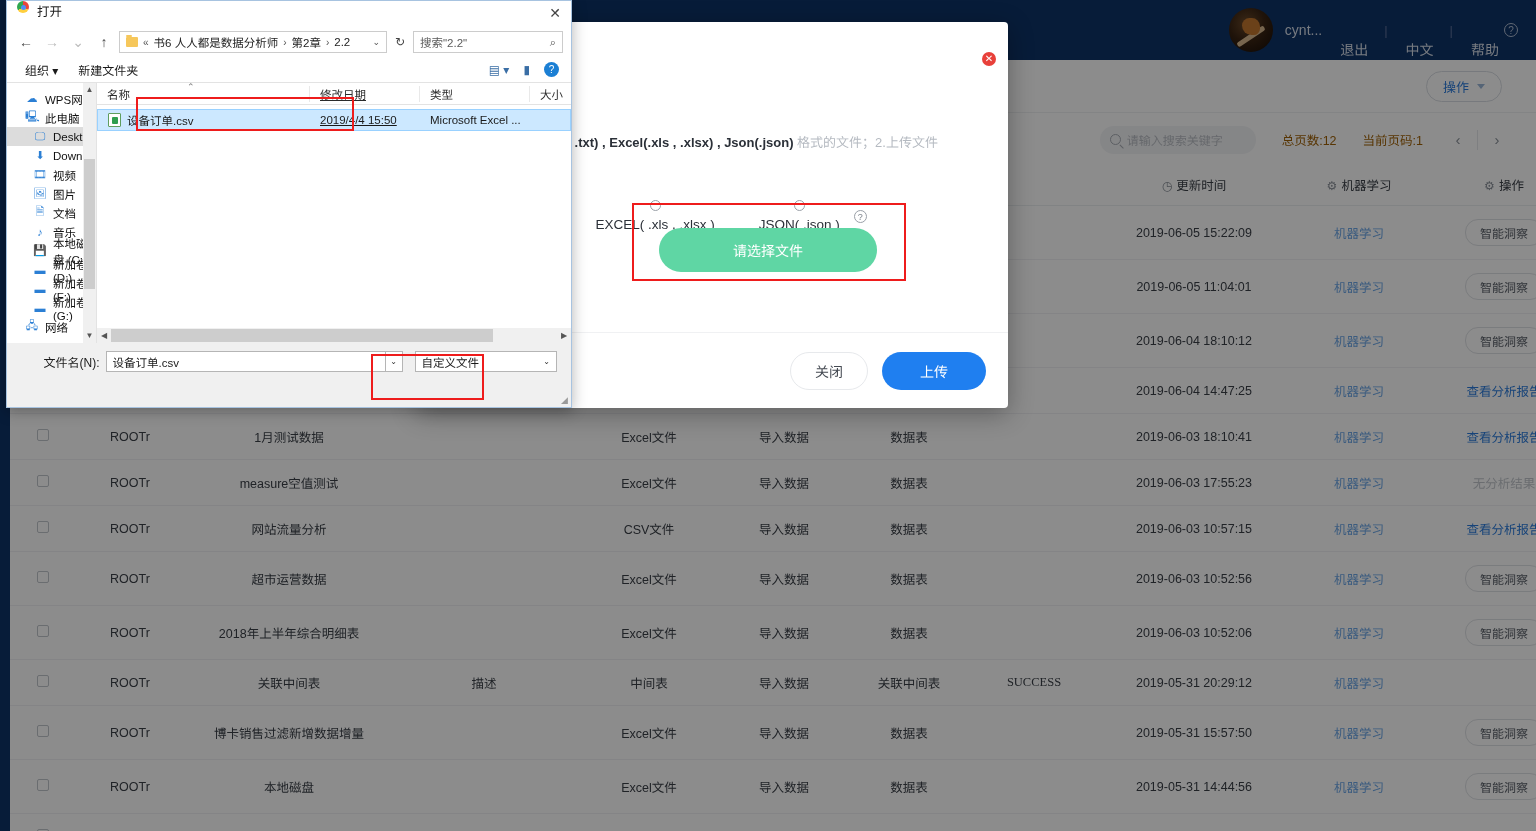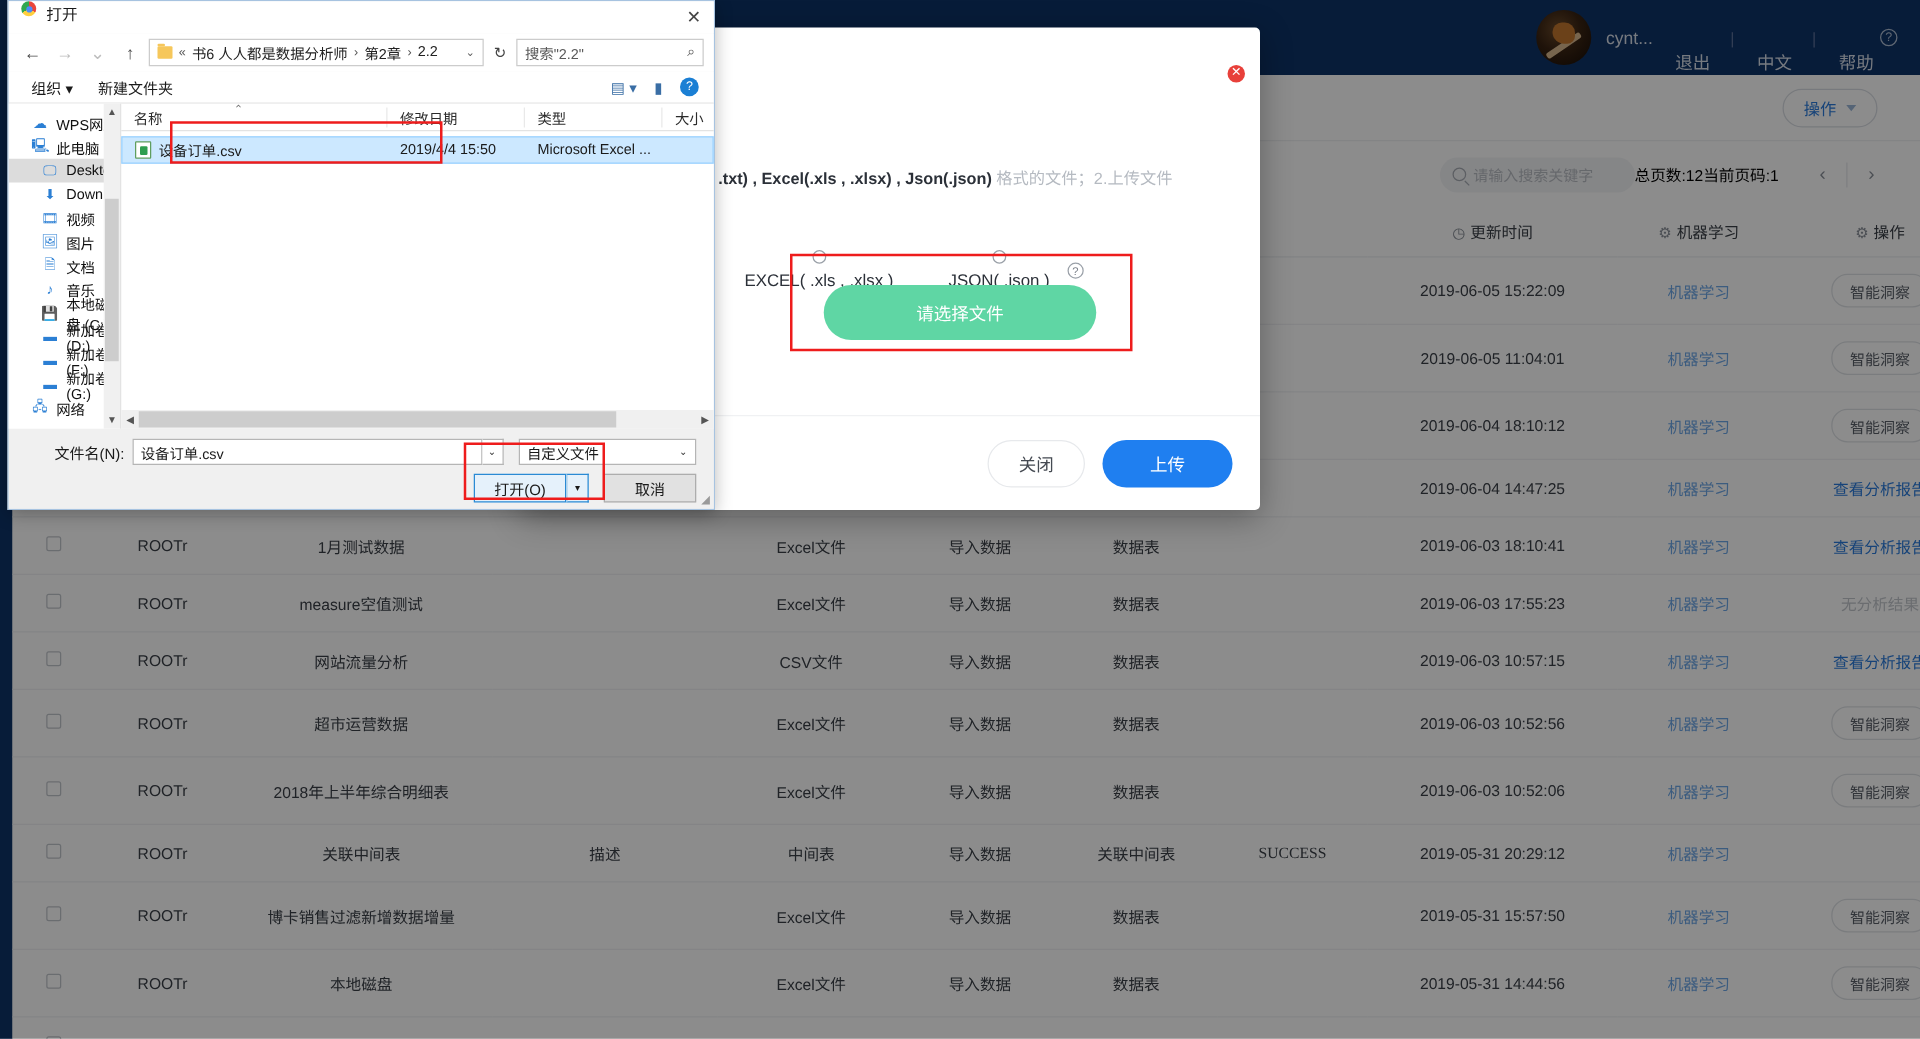--- a/index.html
+++ b/index.html
@@ -72,21 +72,21 @@
   }
   .search-box {
     width: 156px; height: 28px; border-radius: 14px; background: #f3f4f6;
     display: flex; align-items: center; padding: 0 10px; gap: 6px;
     color: #b9bdc4; font-size: 12px;
   }
   .mag { width: 11px; height: 11px; border: 1.4px solid #a8adb5; border-radius: 50%;
          position: relative; flex: 0 0 auto; }
   .mag::after { content:""; position:absolute; right:-4px; bottom:-3px; width:5px; height:1.4px;
          background:#a8adb5; transform: rotate(45deg); }
-  .page-stat { font-size: 12.5px; color: #000000; }
+  .page-stat { font-size: 12.5px; color: #a16207; margin-left: 26px; }
   .pager-arrow {
     width: 34px; text-align: center; color: #8a9099; font-size: 15px;
     display: inline-block;
   }
   .pager-divider { width:1px; height:20px; background:#e6e8eb; display:inline-block; margin:0 2px; }
 
   table.data-table { width: 100%; border-collapse: collapse; table-layout: fixed; }
   table.data-table th {
     font-weight: normal; font-size: 12.5px; color: #3b4048;
     padding: 9px 0 11px 0; border-bottom: 1px solid #eceef1;
@@ -231,21 +231,21 @@
   #fd-tree-sb .sb-thumb { position:absolute; left:1px; right:1px; top: 76px; height: 130px; background:#cdcdcd; }
   #fd-tree-sb .sb-up, #fd-tree-sb .sb-dn { position:absolute; left:0; right:0; height:14px; text-align:center;
       font-size:8px; color:#555; line-height:14px; }
   #fd-tree-sb .sb-up{top:0;} #fd-tree-sb .sb-dn{bottom:0;}
 
   #fd-list { flex:1; border-left:1px solid #e3e3e3; position:relative; }
   #fd-cols { height: 22px; display:flex; align-items:center; border-bottom:1px solid #e3e3e3;
              font-size: 11.5px; color:#2b2b2b; }
   .fd-col { padding-left: 10px; position:relative; }
   .fd-col + .fd-col { border-left:1px solid #e9e9e9; }
-  .c-name { width: 212px; } .c-date { width: 110px; } .c-type { width: 110px; } .c-size { width: 40px; }
+  .c-name { width: 212px; } .c-date { width: 110px; text-decoration: underline; } .c-type { width: 110px; } .c-size { width: 40px; }
   .sort-caret { position:absolute; left: 90px; top: -4px; color:#777; font-size:9px; }
   .fd-row { height: 22px; display:flex; align-items:center; font-size: 11.5px; }
   .fd-row.sel { background:#cce8ff; border:1px solid #99d1ff; }
   .fd-cell { padding-left: 10px; }
   .file-ic { width:13px;height:14px;border:1px solid #5f9e5f;background:#fff;border-radius:1px;
              position:relative;flex:0 0 auto;margin-right:6px; }
   .file-ic::after{content:"";position:absolute;inset:2.5px;background:#2e9e4f;border-radius:1px;}
   #fd-hscroll { position:absolute; left:0; right:0; bottom:0; height: 15px; background:#f0f0f0;
                 display:flex; align-items:center; }
   #fd-hscroll .hs-arrow{ width:14px;text-align:center;font-size:8px;color:#555; }
@@ -683,26 +683,19 @@
   <div id="fd-bottom">
     <div class="fn-row">
       <span class="fn-label">文件名(N):</span>
       <div class="fn-input">设备订单.csv</div>
       <div class="fn-caret">⌄</div>
       <div class="filt-select">
         <span>自定义文件</span>
         <span class="fc">⌄</span>
       </div>
     </div>
-    <div class="btn-row">
-      <div style="display:flex">
-        <div class="win-btn primary">打开(O)</div>
-        <div class="split-caret">▾</div>
-      </div>
-      <div class="win-btn">取消</div>
-    </div>
     <span id="fd-grip">◢</span>
   </div>
 </div>
 
 <div class="red-box" style="left:136px; top:97px; width:218px; height:34px;"></div>
 
 <div class="red-box" style="left:371px; top:354px; width:113px; height:46px;"></div>
 
 </body></html>

